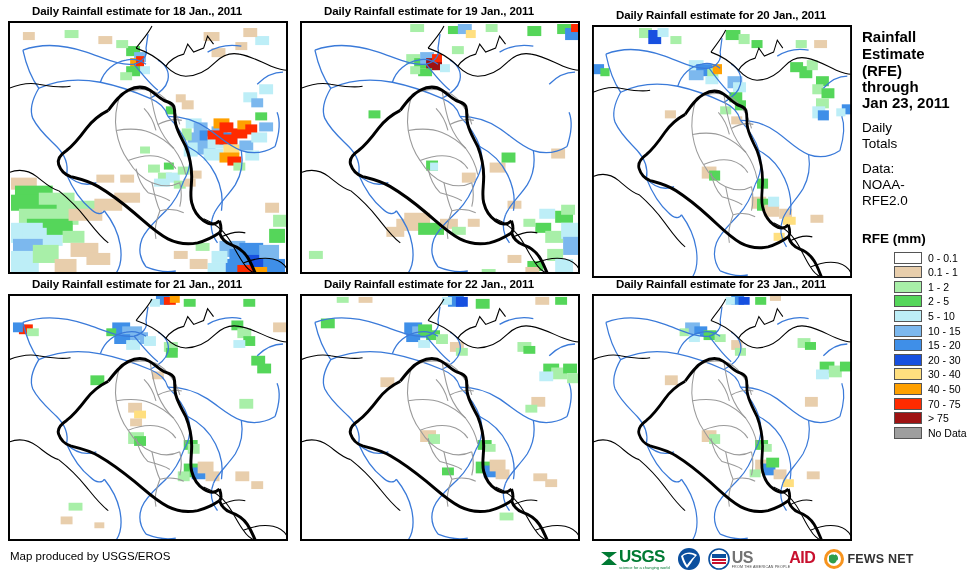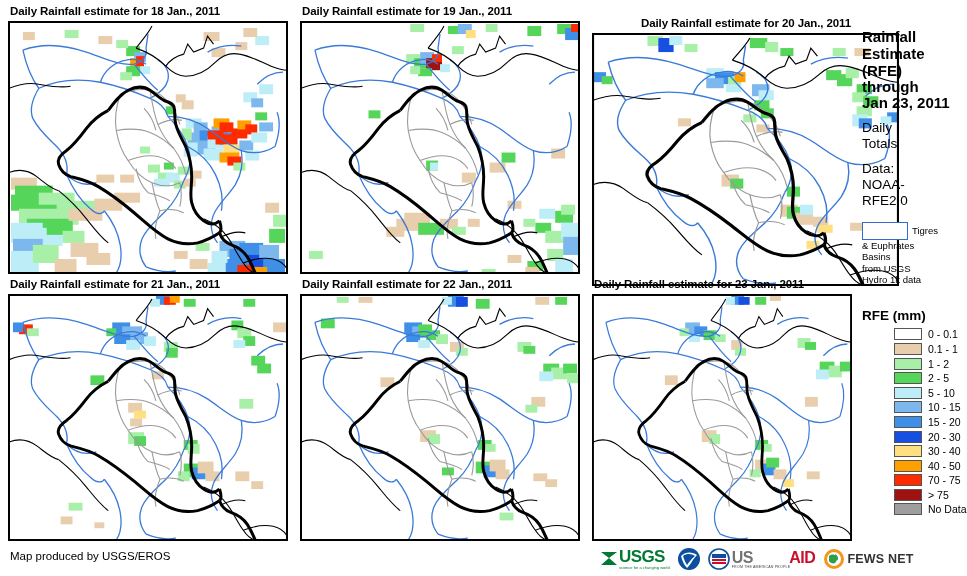--- a/index.html
+++ b/index.html
@@ -10,21 +10,21 @@
     color:#000;
   }
   .page{position:absolute;left:0;top:0;width:967px;height:576px;}
 
   
   .grid{position:absolute;left:0;top:0;width:856px;height:540px;}
   .panel{position:absolute;}
   .panel-title{
     font-size:11.5px;font-weight:bold;letter-spacing:-0.1px;
     white-space:nowrap;line-height:14px;height:15px;
-    padding-left:2px;color:#000;
+    padding-left:2px;color:#000;margin-left:22px;
   }
   .map-frame{
     position:absolute;left:0;right:0;
     border:1px solid #000;background:#ffffff;overflow:hidden;
   }
   .map-svg{display:block;width:100%;height:100%;}
 
   
   .sidebar{
     position:absolute;left:862px;top:0;width:105px;height:540px;
@@ -359,21 +359,21 @@
             <path d="M100,88 C106,80 112,72 120,68 C128,64 136,64 142,68 C148,72 152,76 156,78 C160,80 164,80 166,84 C168,90 166,96 168,102 C170,110 174,116 178,124 C182,134 184,144 184,154 C184,164 182,172 184,180 C186,188 190,194 196,198 C202,202 208,202 212,198"></path>
             <path d="M100,88 C92,92 84,98 78,106 C72,114 66,122 58,128 C52,132 48,136 50,142 C52,148 56,152 62,154 C70,156 80,158 90,164 C102,171 114,180 126,190 C138,200 148,210 160,216 C170,221 180,222 190,220 C198,218 206,214 212,210"></path>
             <path d="M212,198 C214,204 214,208 212,210"></path>
             <path d="M212,210 C214,216 218,220 224,222 C230,224 236,228 240,234 C244,240 246,246 248,250"></path>
           </g>
           <rect x="0" y="0" width="280" height="250" fill="none" stroke="#000" stroke-width="2"></rect>
         </svg>
       </div>
     </div>
 
-    <div class="panel" style="left:592px;top:16px;width:260px;height:268px;padding-left:47px;">
+    <div class="panel" style="left:592px;top:8px;width:260px;height:268px;">
       <div class="panel-title">Daily Rainfall estimate for 20 Jan., 2011</div>
       <div class="map-frame" style="top:17px;height:251px;">
         <svg class="map-svg" viewBox="0 0 280 250" preserveAspectRatio="none">
           <rect x="0" y="0" width="280" height="250" fill="#fff"></rect>
           <g>
             <rect x="50" y="2" width="14" height="10" fill="#a8efa8"></rect>
             <rect x="60" y="4" width="14" height="14" fill="#1750e0"></rect>
             <rect x="70" y="2" width="12" height="9" fill="#bdeef7"></rect>
             <rect x="84" y="10" width="12" height="8" fill="#a8efa8"></rect>
             <rect x="144" y="4" width="16" height="10" fill="#55d65a"></rect>
@@ -814,27 +814,20 @@
         <div>Daily</div>
         <div>Totals</div>
       </div>
 
       <div class="side-block">
         <div>Data:</div>
         <div>NOAA-</div>
         <div>RFE2.0</div>
       </div>
 
-      <div class="basin-key">
-        <span class="basin-box" style="border-color: rgb(47, 111, 208);"></span><span class="basin-label">Tigres</span>
-        <div class="basin-rest">&amp; Euphrates</div>
-        <div class="basin-rest">Basins</div>
-        <div class="basin-rest">from USGS</div>
-        <div class="basin-rest">Hydro 1k data</div>
-      </div>
 
       <div class="rfe-head">RFE (mm)</div>
       <div id="legend-list">
           <div class="legend-row">
             <span class="sw" style="background: rgb(255, 255, 255);"></span>
             <span class="legend-label">0 - 0.1</span>
           </div>
           <div class="legend-row">
             <span class="sw" style="background: rgb(232, 206, 172);"></span>
             <span class="legend-label">0.1 - 1</span>

